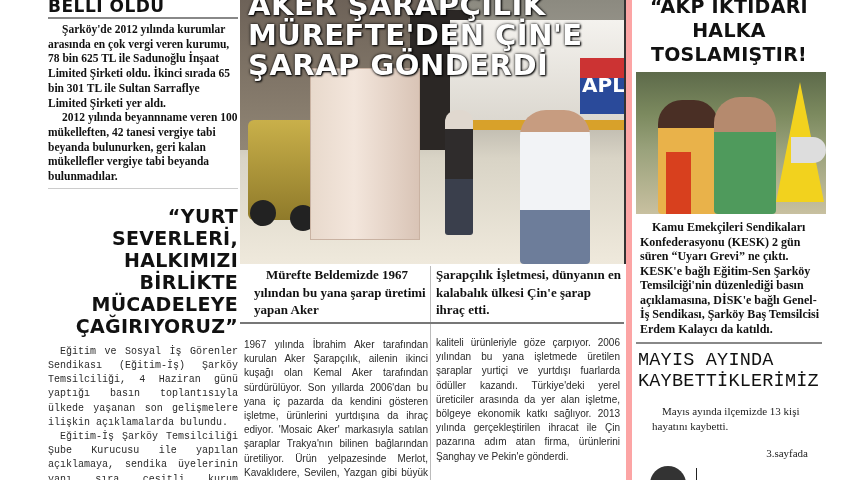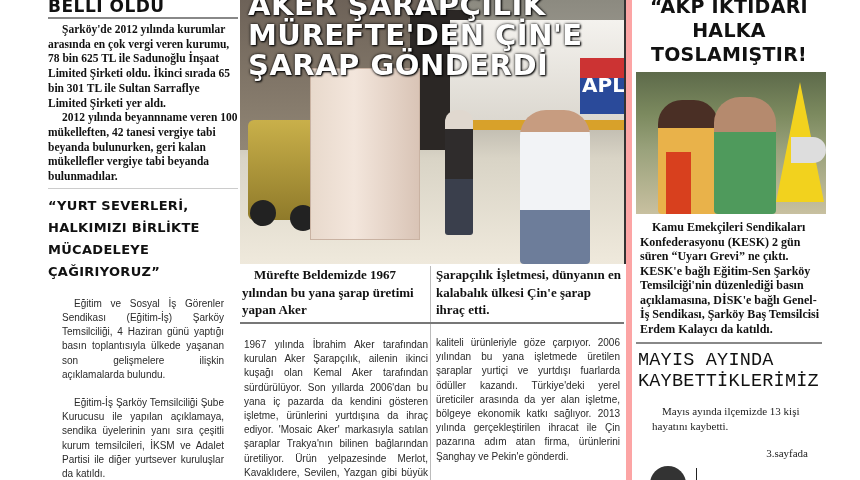--- a/index.html
+++ b/index.html
@@ -19,29 +19,29 @@
   }
   .lead {
     font-family: "Liberation Serif", serif; font-weight: bold;
     font-size: 11.5px; line-height: 14.7px; margin-top: 3px;
     text-align: left;
   }
   .lead p { margin: 0; text-indent: 14px; }
   .rule { border-top: 1px solid #ccc; margin: 4px 0 6px 0; }
   .quote-head {
     font-family: "DejaVu Sans", sans-serif; font-weight: bold;
-    font-size: 13px; line-height: 22px; text-align: left;
-    letter-spacing: 0.3px; margin-top: 6px;
+    font-size: 19px; line-height: 22px; text-align: right;
+    letter-spacing: 0.3px; margin-top: 16px;
   }
   .body-blur {
     font-family: "Liberation Sans", sans-serif; font-size: 10px;
     line-height: 14.2px; color: #2a2a2a; filter: blur(0.7px);
     margin-top: 8px; text-align: justify;
   }
-  .body-blur p { margin: 14px; text-indent: 12px; }
+  .body-blur p { margin: 0; text-indent: 12px; font-family: Liberation Mono, monospace; }
 
   
   #center { left: 240px; width: 386px; }
   .photo-main {
     position: absolute; left: 0; top: 0; width: 384px; height: 264px;
     background: linear-gradient(180deg, #8c8a80 0%, #a8a49a 35%, #d9d4c6 60%, #efe9dc 100%);
     overflow: hidden; border-right: 2px solid #333;
   }
   .pm-wall { position:absolute; left:0; top:0; width:180px; height:150px; background:linear-gradient(180deg,#6d6258,#918675); }
   .pm-door { position:absolute; left:170px; top:10px; width:60px; height:140px; background:#2b2725; }
@@ -58,21 +58,21 @@
     font-family: "DejaVu Sans", sans-serif; font-weight: bold;
     font-size: 29px; line-height: 30px; color: #ffffff;
     text-shadow: 0 0 3px #000, 1px 1px 2px #000; letter-spacing: 0.5px;
   }
   .subheads { position: absolute; top: 266px; left: 0; width: 386px; height: 56px; }
   .subhead {
     position: absolute; top: 0; width: 186px;
     font-family: "Liberation Serif", serif; font-weight: bold;
     font-size: 13px; line-height: 17.5px;
   }
-  .subhead.a { left: 2px; text-indent: 12px; }
+  .subhead.a { left: 14px; text-indent: 12px; }
   .subhead.b { left: 196px; }
   .subrule { position:absolute; top: 322px; left: 0; width: 384px; border-top: 2px solid #777; }
   .vrule { position:absolute; top: 266px; left: 190px; height: 214px; border-left: 1px solid #bbb; }
   .ctext { position: absolute; top: 330px; width: 184px; }
   .ctext.a { left: 4px; }
   .ctext.b { left: 196px; top: 328px; }
 
   
   #right { left: 626px; width: 194px; border-left: 6px solid #fca5a5; height: 480px; }
   .right-head {

